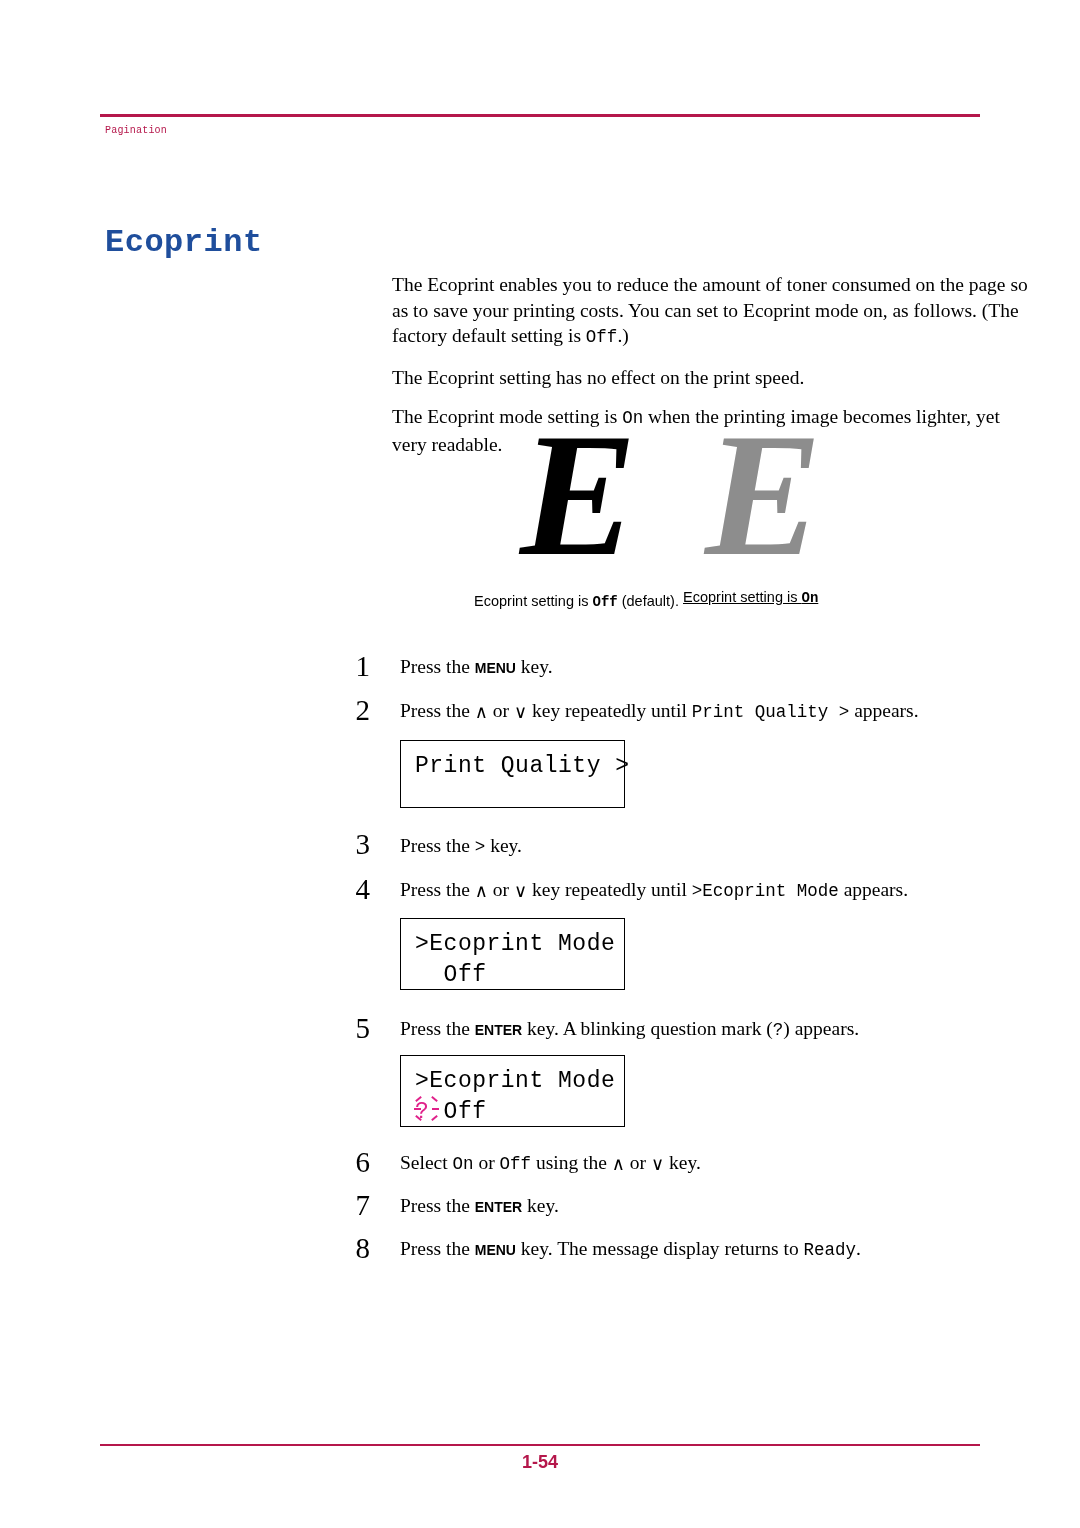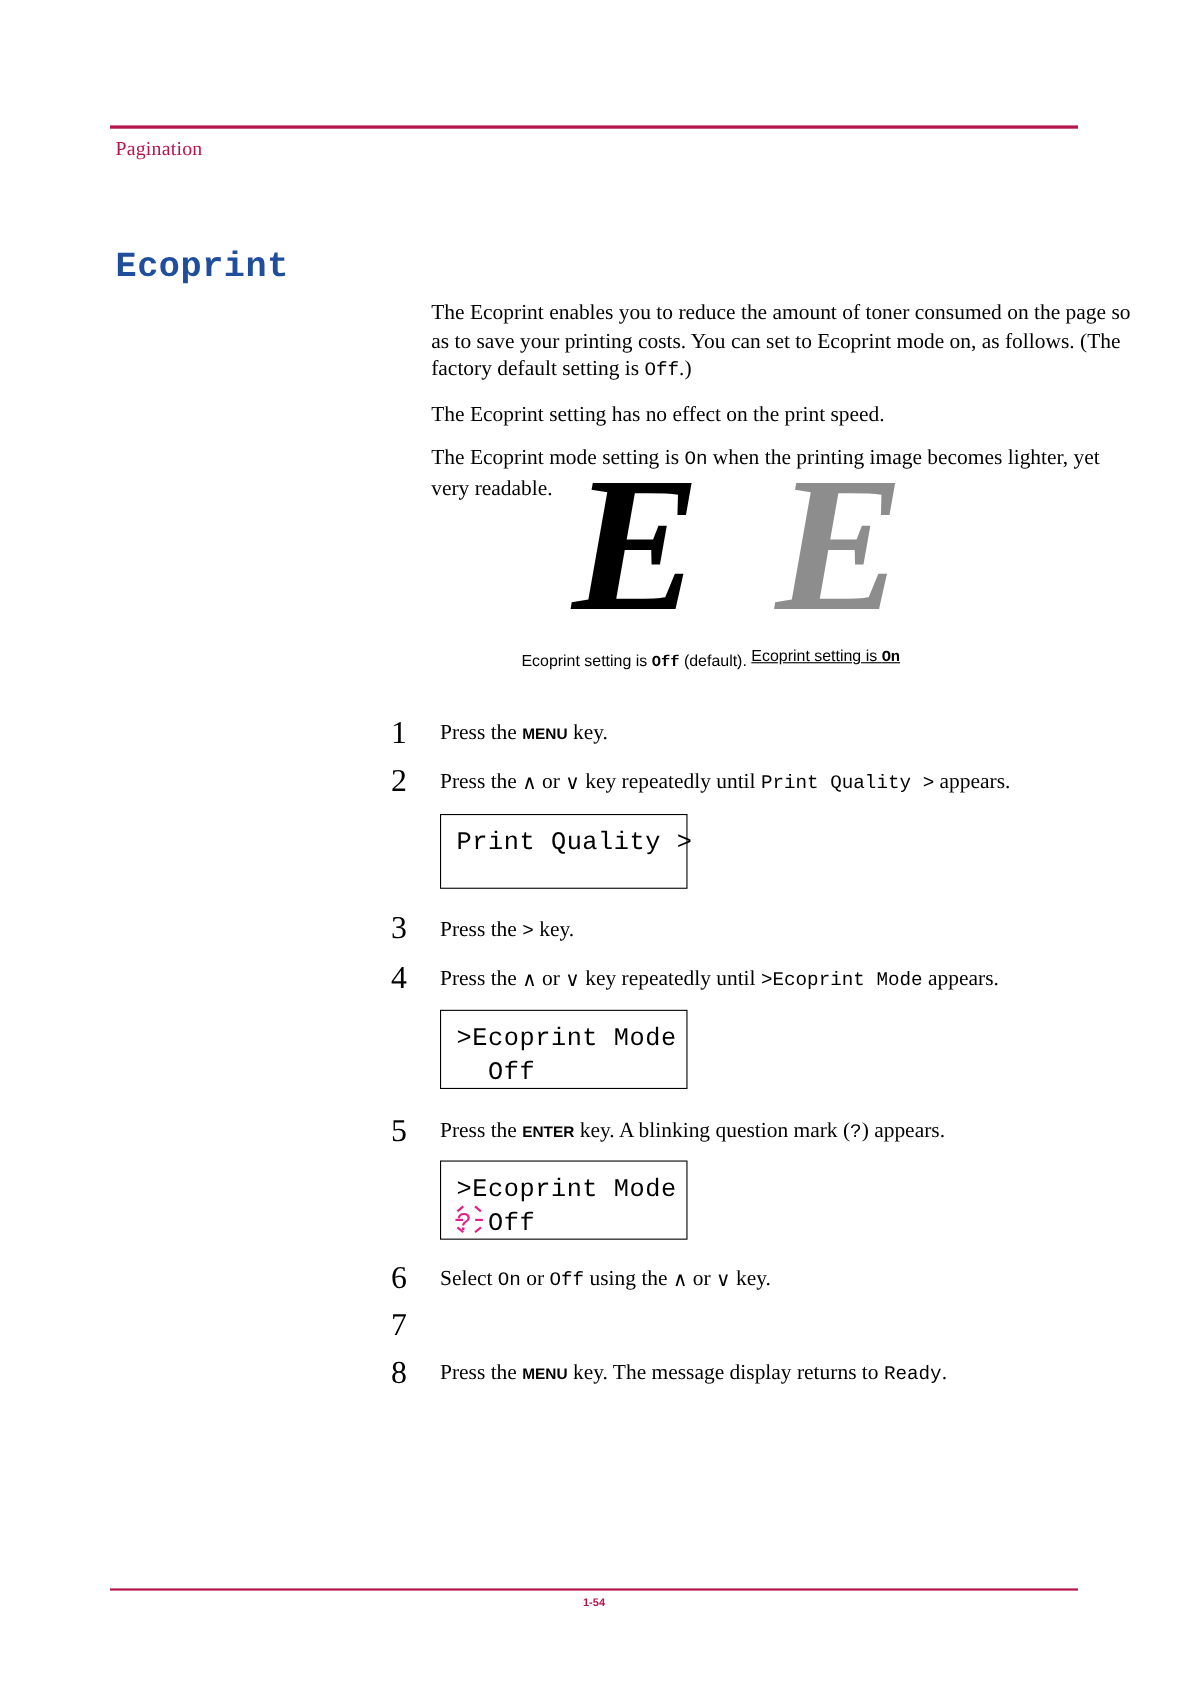--- a/index.html
+++ b/index.html
@@ -27,43 +27,43 @@
     left: 100px;
     top: 114px;
     width: 880px;
     height: 3px;
     background: #b5174b;
   }
   .header-label {
     position: absolute;
     left: 105px;
     top: 125px;
-    font-family: Liberation Serif, serif;
-    font-size: 18px;
+    font-family: Liberation Mono, monospace;
+    font-size: 10px;
     color: #b5174b;
     letter-spacing: 0.2px;
   }
   
   .footer-rule {
     position: absolute;
     left: 100px;
     top: 1444px;
     width: 880px;
     height: 2px;
     background: #b5174b;
   }
   .footer-page {
     position: absolute;
     left: 0;
     top: 1452px;
     width: 1080px;
     text-align: center;
     font-family: "Liberation Sans", sans-serif;
     font-weight: bold;
-    font-size: 10px;
+    font-size: 18px;
     color: #b5174b;
   }
   
   .section-title {
     position: absolute;
     left: 105px;
     top: 224px;
     font-family: Liberation Mono, monospace;
     font-weight: bold;
     font-size: 32px;
@@ -240,20 +240,21 @@
       <span style="left:16px; top:2px; width:7px; height:2px; transform:rotate(40deg);"></span>
       <span style="left:17px; top:12px; width:7px; height:2px;"></span>
       <span style="left:16px; top:21px; width:7px; height:2px; transform:rotate(-40deg);"></span>
     </div>
   </div>
 
   <div class="step-num" style="left:340px; top:1146px;">6</div>
   <div class="step-text" style="top:1150px;"><span>Select </span><span class="mono">On</span><span> or </span><span class="mono">Off</span><span> using the </span><span class="arrow-up">∧</span><span> or </span><span class="arrow-dn">∨</span><span> key.</span></div>
 
   <div class="step-num" style="left:340px; top:1189px;">7</div>
+  <div class="step-text" style="top:1193px;"><span>Press the </span><span class="bold-sans">ENTER</span><span> key.</span></div>
 
   <div class="step-num" style="left:340px; top:1232px;">8</div>
   <div class="step-text" style="top:1236px;"><span>Press the </span><span class="bold-sans">MENU</span><span> key. The message display returns to </span><span class="mono">Ready</span><span>.</span></div>
 
   <div class="footer-rule"></div>
   <div class="footer-page">1-54</div>
 
 </div>
 
 </body></html>

